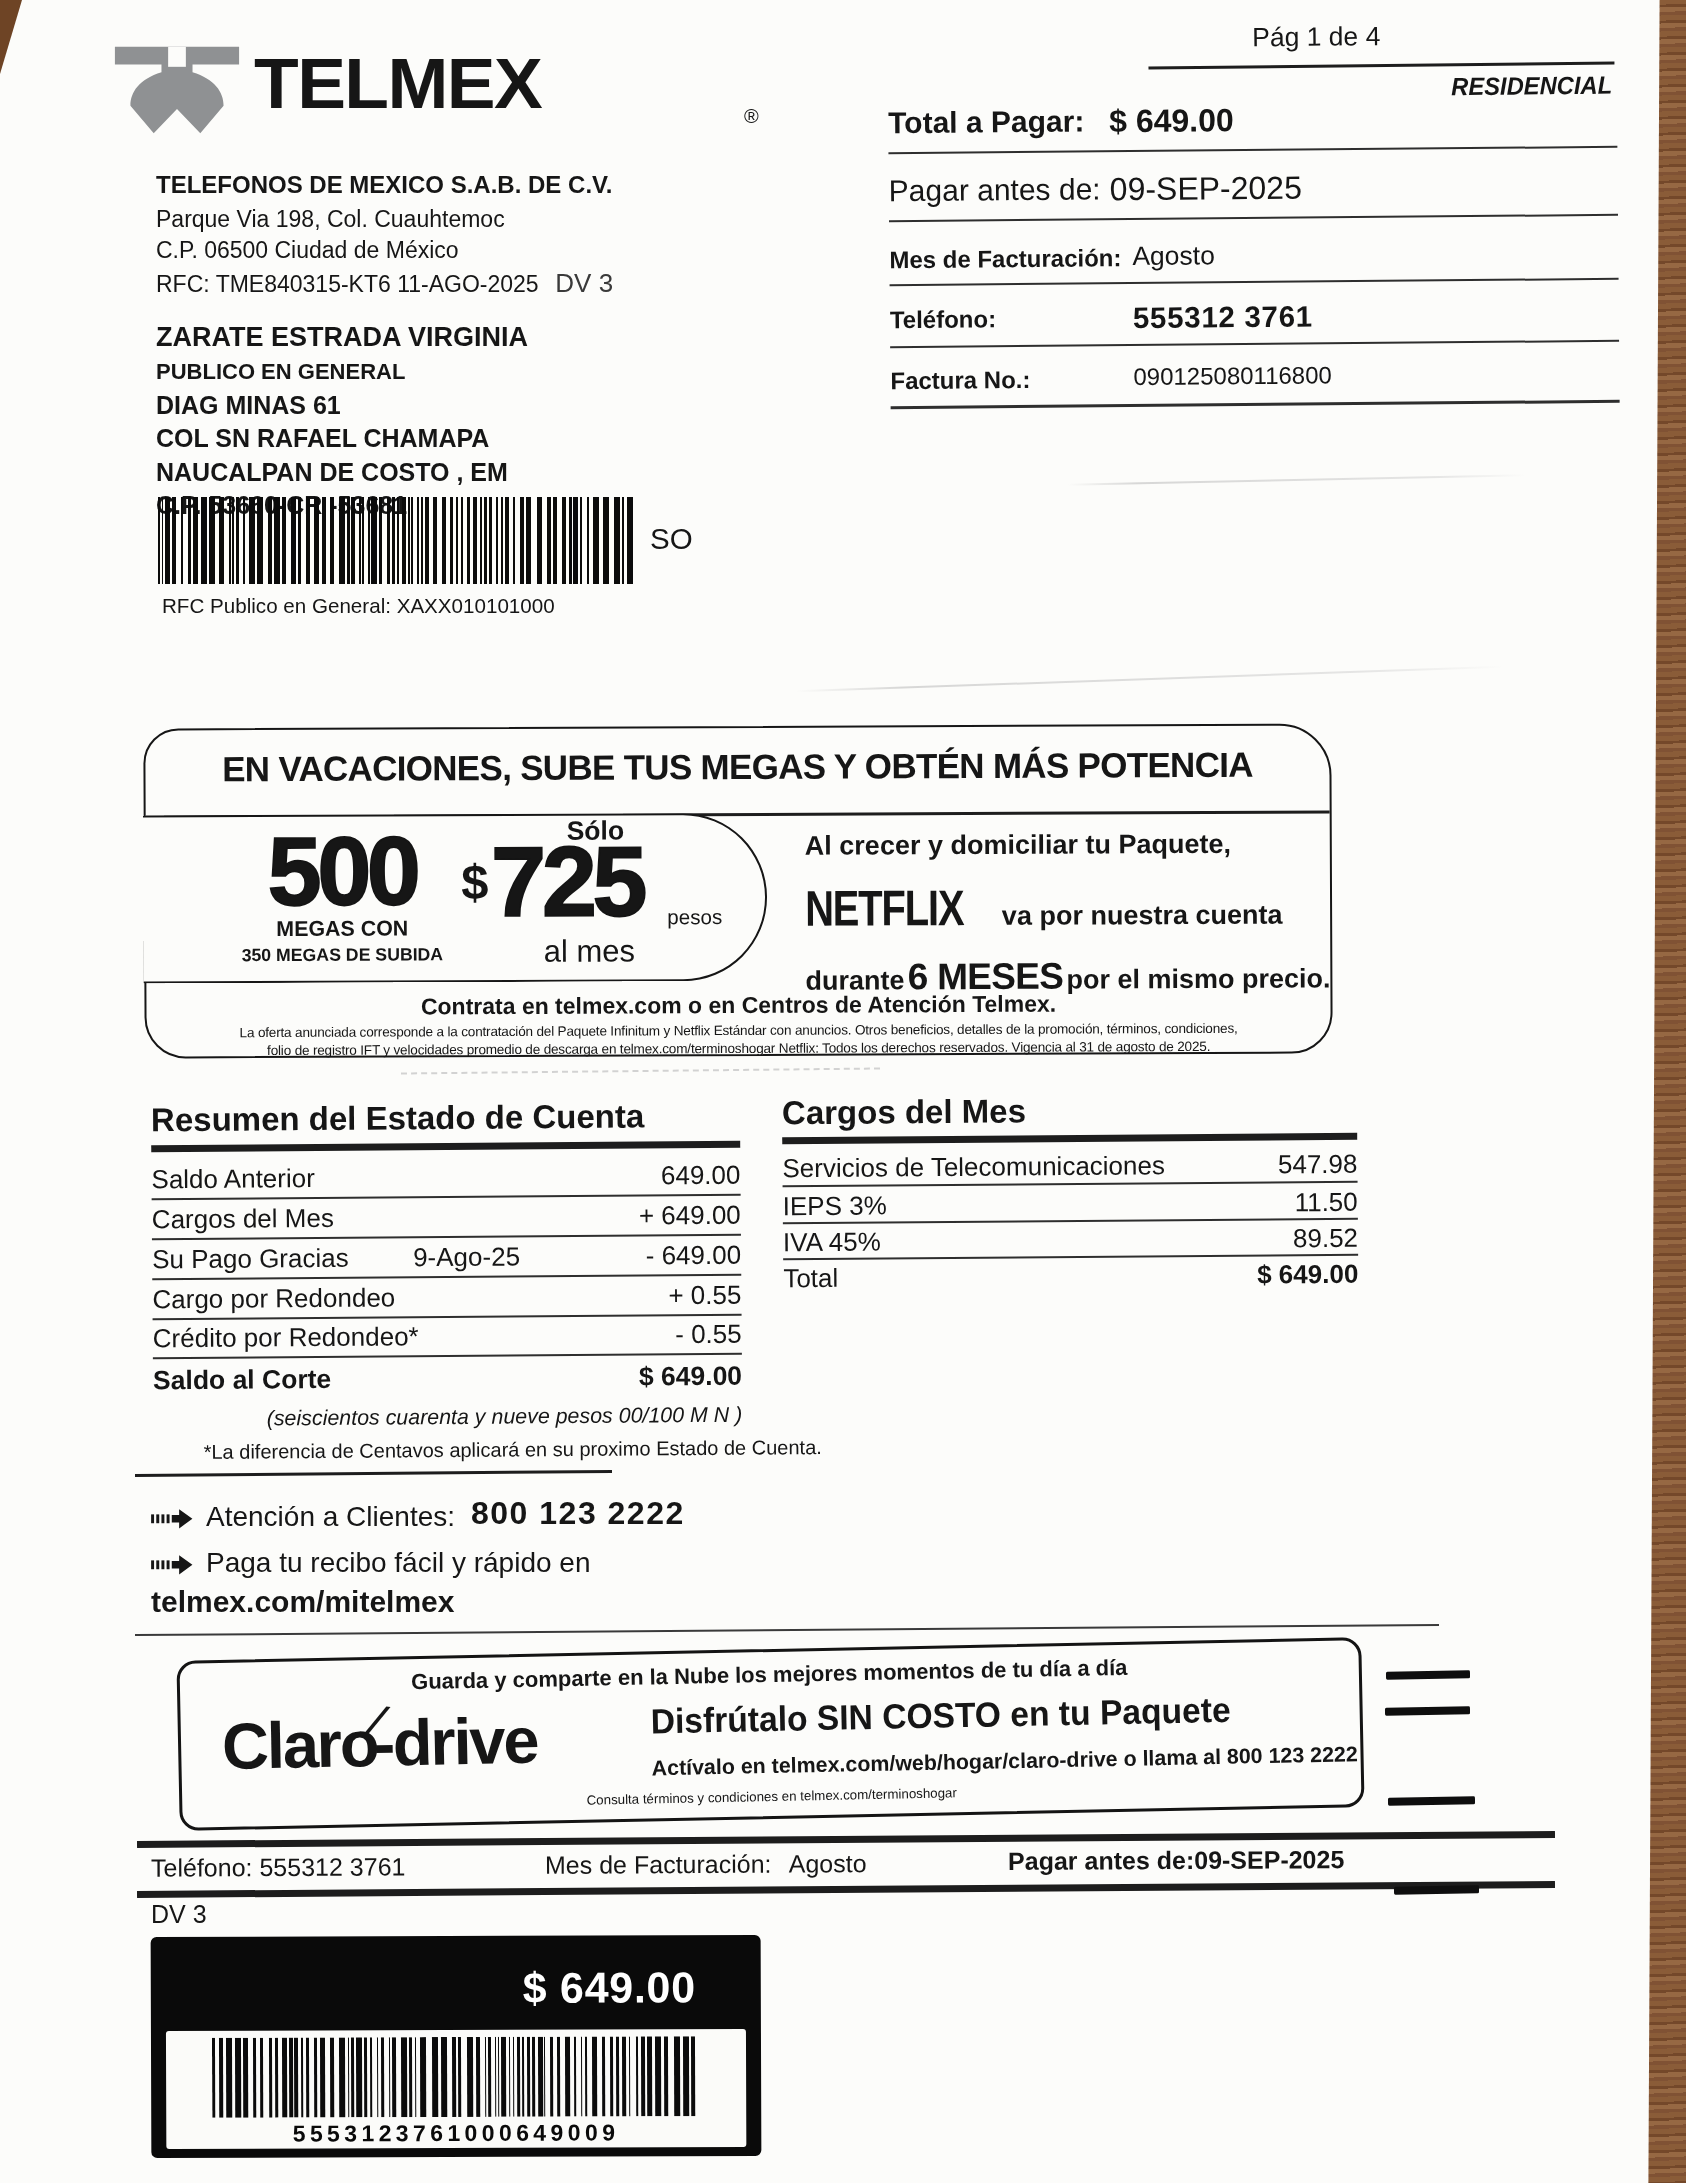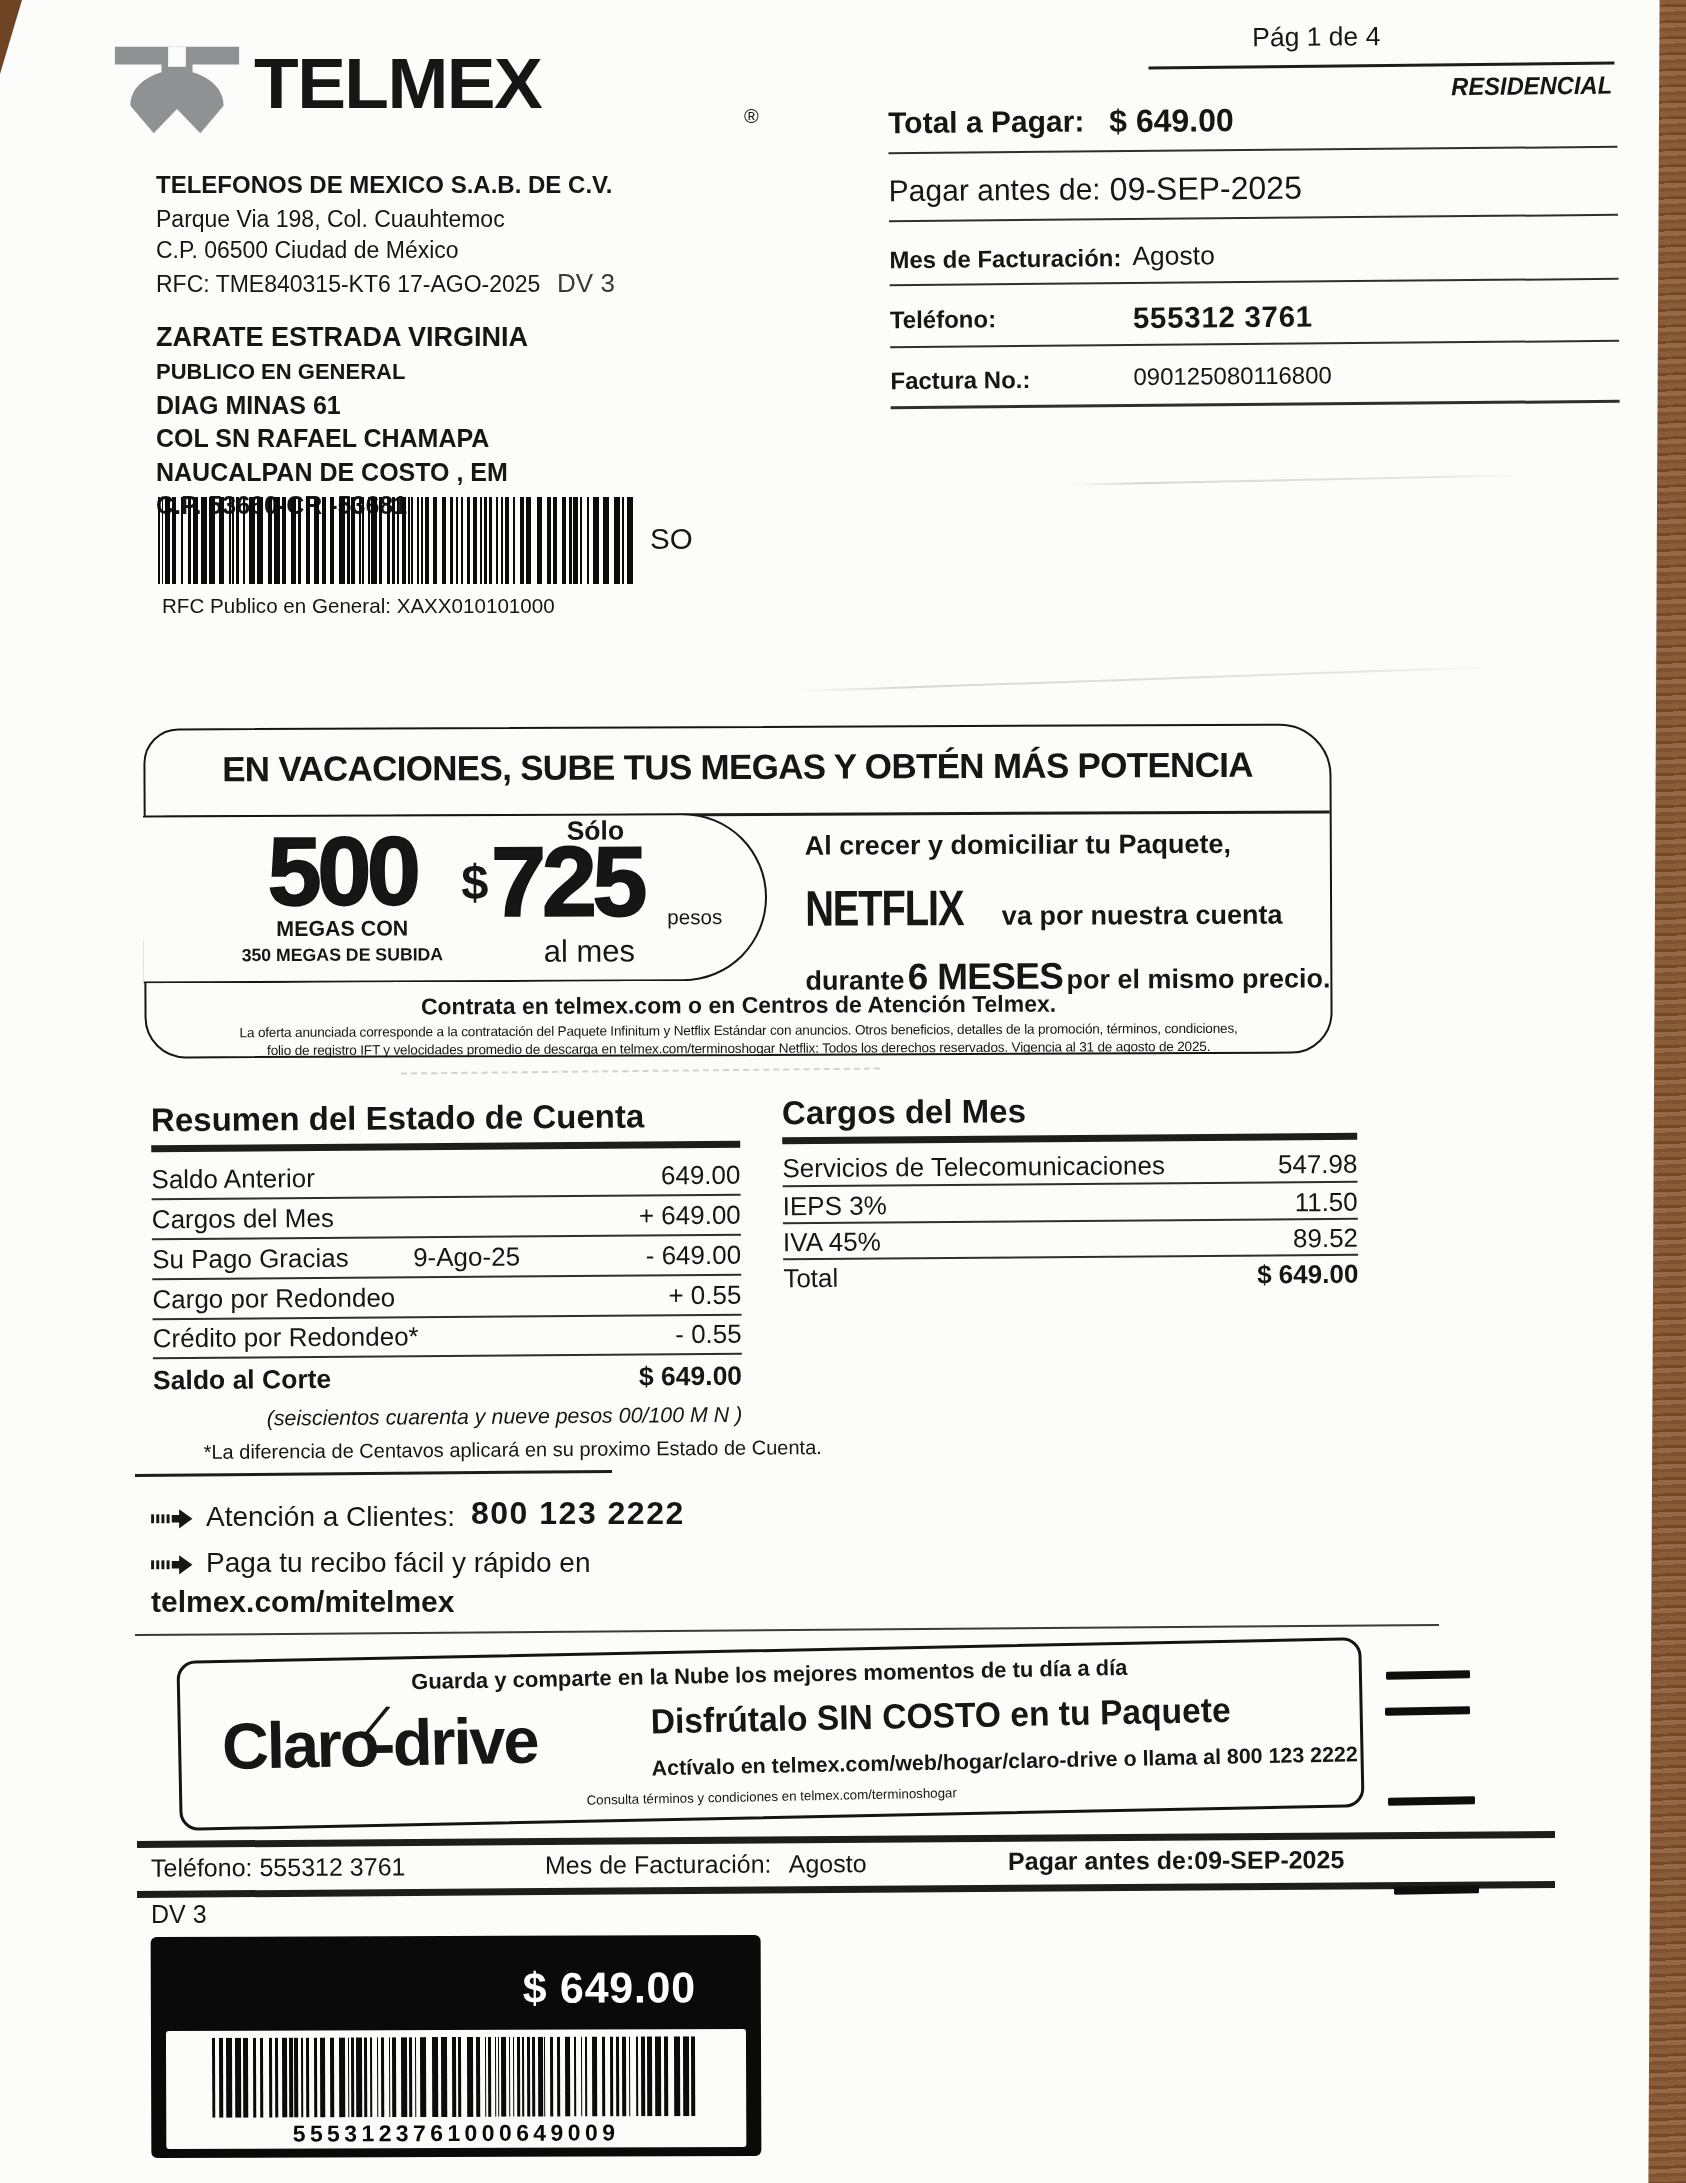--- a/index.html
+++ b/index.html
@@ -57,21 +57,21 @@
     <path fill="#8f9193" d="M4 8 H116 V24 H74 V31 C94 37 102 49 102 61 L81 86 60 64 39 86 18 61 C18 49 26 37 46 31 V24 H4 Z"></path>
     <path fill="#fcfcfa" d="M52 8 H68 V26 H52 Z"></path>
   </svg>
   <div class="abs b ws" style="left:254px;top:43px;font-size:71px;letter-spacing:-1.5px;transform:scaleX(1.03);transform-origin:left top;">TELMEX</div>
   <div class="abs" style="left:744px;top:105px;font-size:20px;">®</div>
 
   <div class="abs b ws" style="left:156px;top:171px;font-size:24px;">TELEFONOS DE MEXICO S.A.B. DE C.V.</div>
   <div class="abs ws" style="left:156px;top:206px;font-size:23px;">Parque  Via 198, Col. Cuauhtemoc</div>
   <div class="abs ws" style="left:156px;top:237px;font-size:23px;">C.P. 06500 Ciudad de México</div>
   <div class="abs ws" style="left:156px;top:268px;font-size:23px;">
-    <span>RFC: TME840315-KT6   17-AGO-2025</span>
+    <span>RFC: TME840315-KT6   11-AGO-2025</span>
     <span style="margin-left:10.3px;font-size:26px;color:#3a3a3a;">DV 3</span>
   </div>
 
   <div class="abs" style="left:1142px;top:20.6px;width:477px;transform:rotate(-0.6deg);">
     <div class="ws" style="position:absolute;left:110px;top:0;font-size:26.5px;">Pág 1 de 4</div>
     <div class="rule" style="left:5.9px;top:43px;width:466px;height:2.9px;"></div>
     <div class="b i ws" style="position:absolute;right:7.4px;top:52px;font-size:25px;transform:scaleX(.95);transform-origin:right top;">RESIDENCIAL</div>
   </div>
 
   <div class="abs" style="left:888px;top:103px;width:729px;transform:rotate(-0.5deg);">

